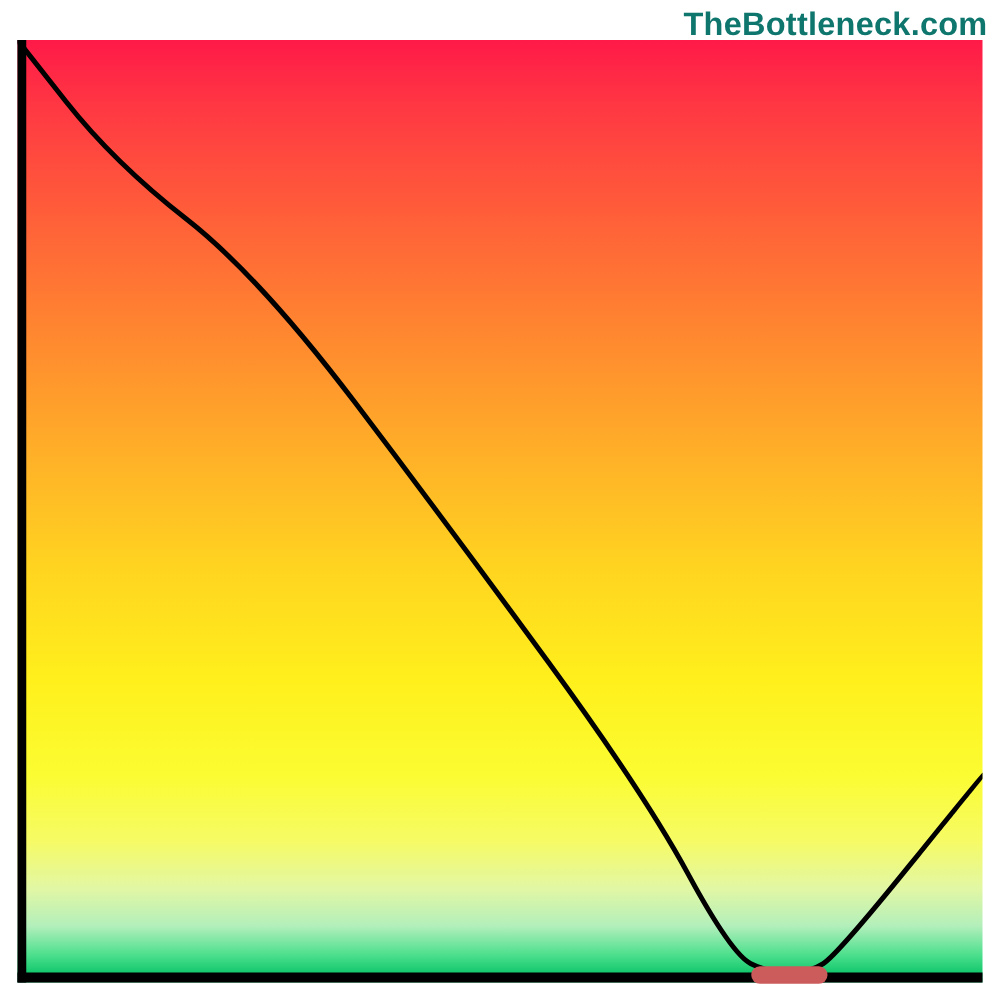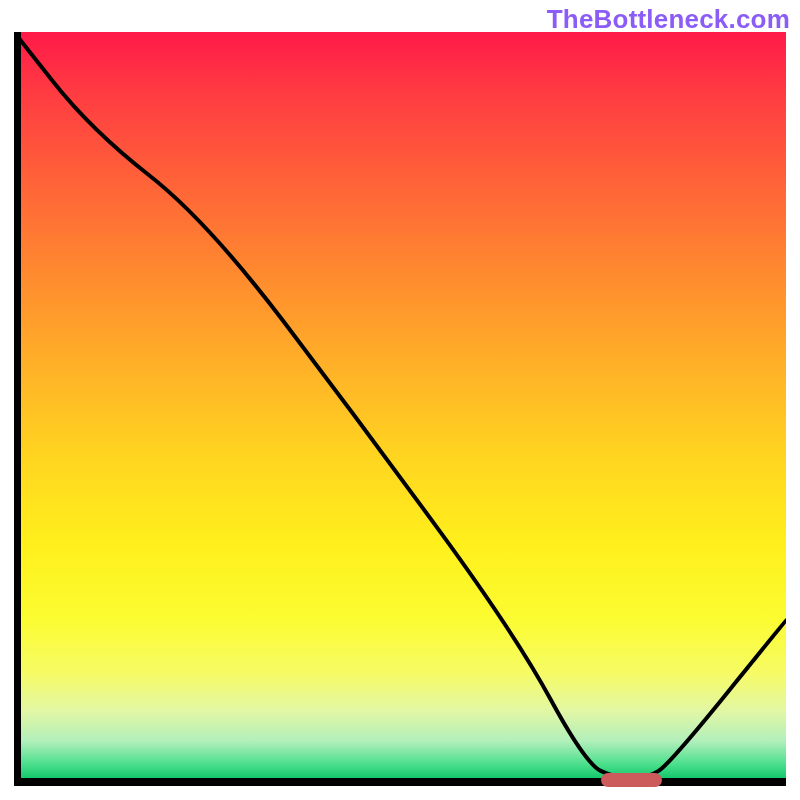--- a/index.html
+++ b/index.html
@@ -14,21 +14,21 @@
     position: relative;
     width: 800px;
     height: 800px;
   }
   .watermark {
     position: absolute;
     top: 4px;
     right: 10px;
     font-size: 26px;
     font-weight: bold;
-    color: #8b5cf6;
+    color: #0f766e;
     letter-spacing: 0.2px;
     z-index: 10;
   }
   .frame {
     position: absolute;
     left: 14px;
     top: 32px;
     width: 772px;
     height: 754px;
     box-sizing: border-box;

